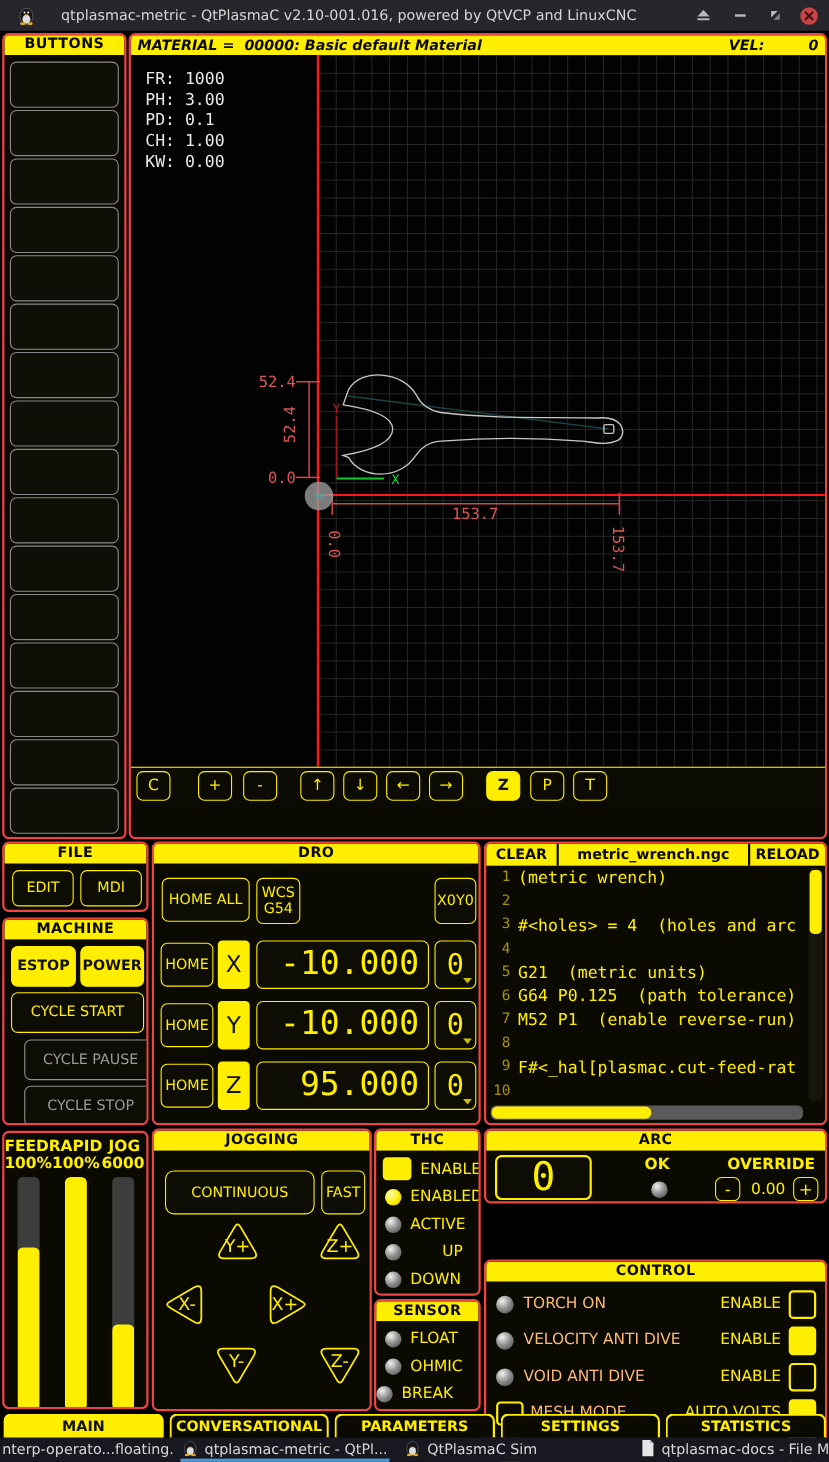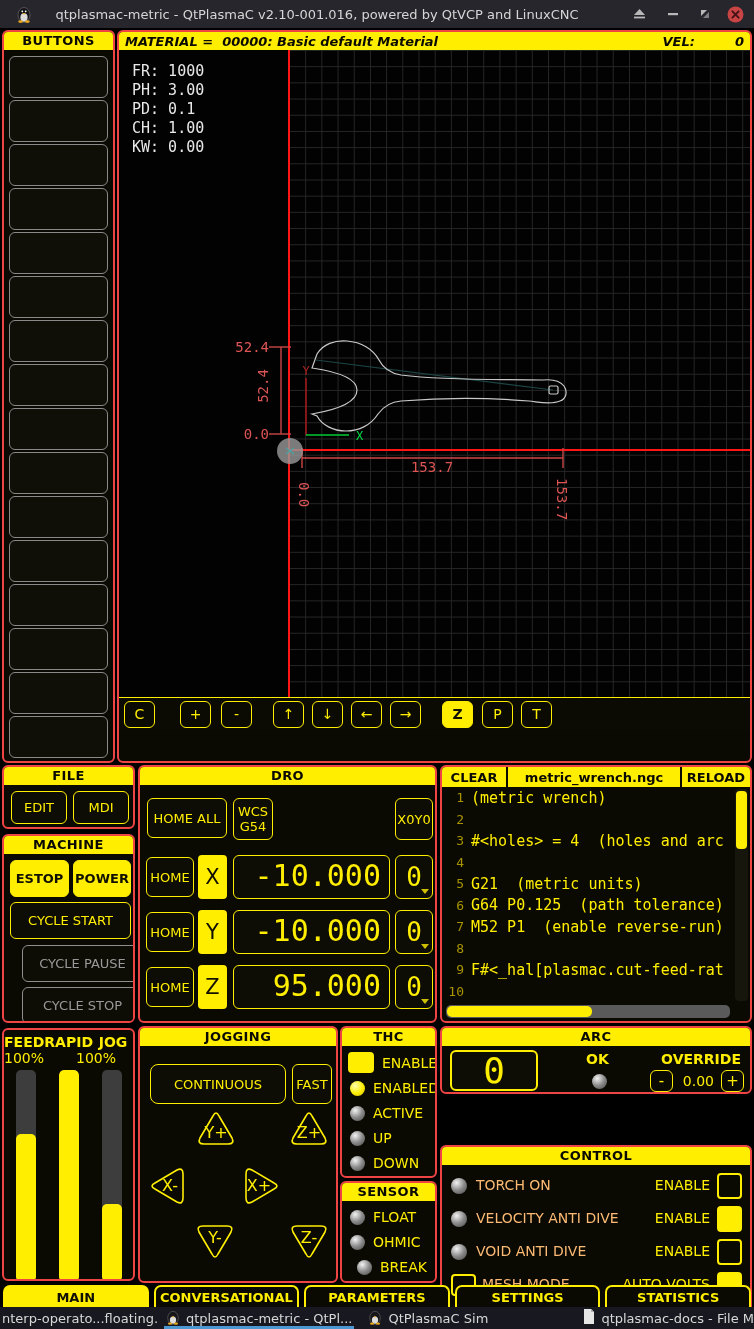--- a/index.html
+++ b/index.html
@@ -80,21 +80,21 @@
   .gtext { color:#ffee00; margin-left:7px; white-space:pre; }
   #vscroll { position:absolute; right:2px; top:2px; width:13px; bottom:2px; background:#16160c; border-radius:4px; }
   #vscroll .thumb { position:absolute; left:1px; right:1px; top:2px; height:58px; background:#ffee00; border-radius:4px; }
   #hscroll { position:absolute; left:4px; right:20px; bottom:3px; height:13px; background:#5a5a5a; border-radius:5px; }
   #hscroll .thumb { position:absolute; left:1px; top:1px; bottom:1px; width:145px; background:#ffee00; border-radius:5px; }
 
   
   #sliders-panel { left:2px; top:1028px; width:133px; height:253px; padding-top:4px; }
   #slider-labels, #slider-values { display:flex; color:#ffee00; font-size:14px; font-weight:600; }
   #slider-labels div, #slider-values div { flex:1; text-align:center; }
-  #slider-values { font-weight:400;gap:32px; }
+  #slider-values { font-weight:700; }
   #slider-tracks { display:flex; height:212px; margin-top:4px; }
   .scol { flex:1; display:flex; justify-content:center; }
   .track { position:relative; width:20px; height:100%; background:#3d3d3d; border-radius:5px; overflow:hidden; }
   .fill { position:absolute; left:0; right:0; bottom:0; background:#ffee00; border-radius:5px; }
 
   
   #jogging-panel { left:138px; top:1026px; width:200px; height:257px; }
   .jog-tri { position:absolute; width:44px; height:44px; }
 
   
@@ -461,41 +461,41 @@
       <span>ENABLE</span>
     </div>
     <div class="lrow" style="left:8px;top:52px;">
         <span class="led lit"></span>
         <span>ENABLED</span>
       </div>
     <div class="lrow" style="left:8px;top:77px;">
         <span class="led"></span>
         <span>ACTIVE</span>
       </div>
-    <div class="lrow" style="left:8px;top:102px;">
+    <div class="lrow" style="left:8px;top:102px;gap:29px;">
         <span class="led"></span>
         <span>UP</span>
       </div>
     <div class="lrow" style="left:8px;top:127px;">
         <span class="led"></span>
         <span>DOWN</span>
       </div>
   </div>
 
   <div id="sensor-panel" class="panel">
     <div class="phead">SENSOR</div>
     <div class="lrow" style="left:8px;top:26px;">
         <span class="led"></span>
         <span>FLOAT</span>
       </div>
     <div class="lrow" style="left:8px;top:51px;">
         <span class="led"></span>
         <span>OHMIC</span>
       </div>
-    <div class="lrow" style="left:15px;top:76px;">
+    <div class="lrow" style="left:0;top:76px;">
         <span class="led"></span>
         <span>BREAK</span>
       </div>
   </div>
 
   <div id="arc-panel" class="panel">
     <div class="phead">ARC</div>
     <div id="arc-value" class="mono">0</div>
     <div class="arc-lbl" style="left:144px;top:23px;">OK</div>
     <span class="led" style="position:absolute;left:150px;top:46px;width:15px;height:15px;"></span>

